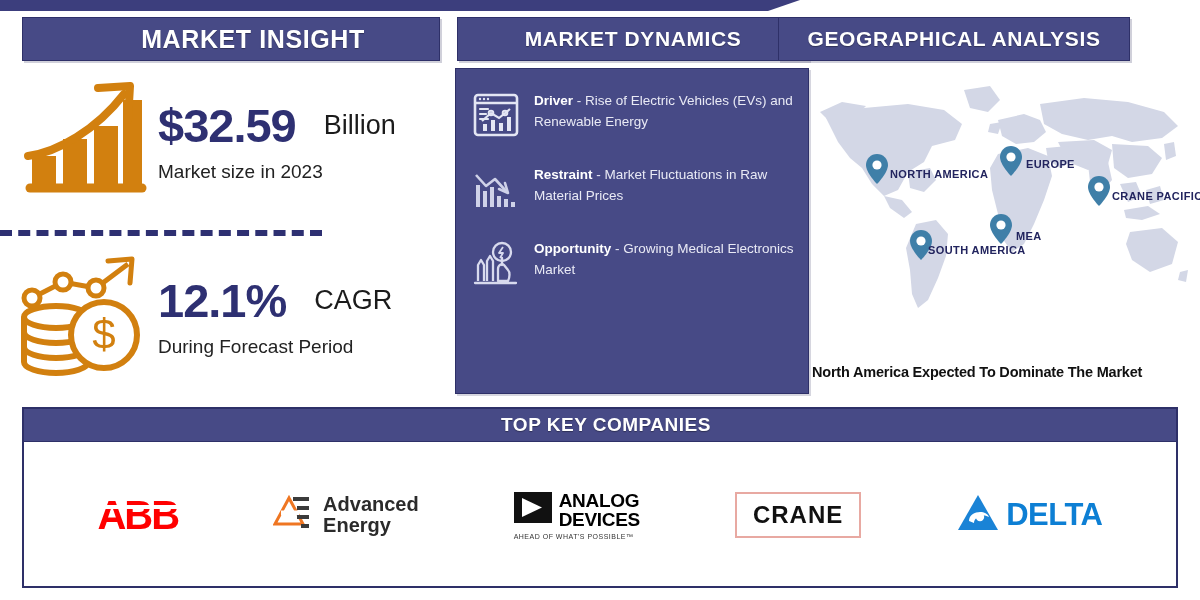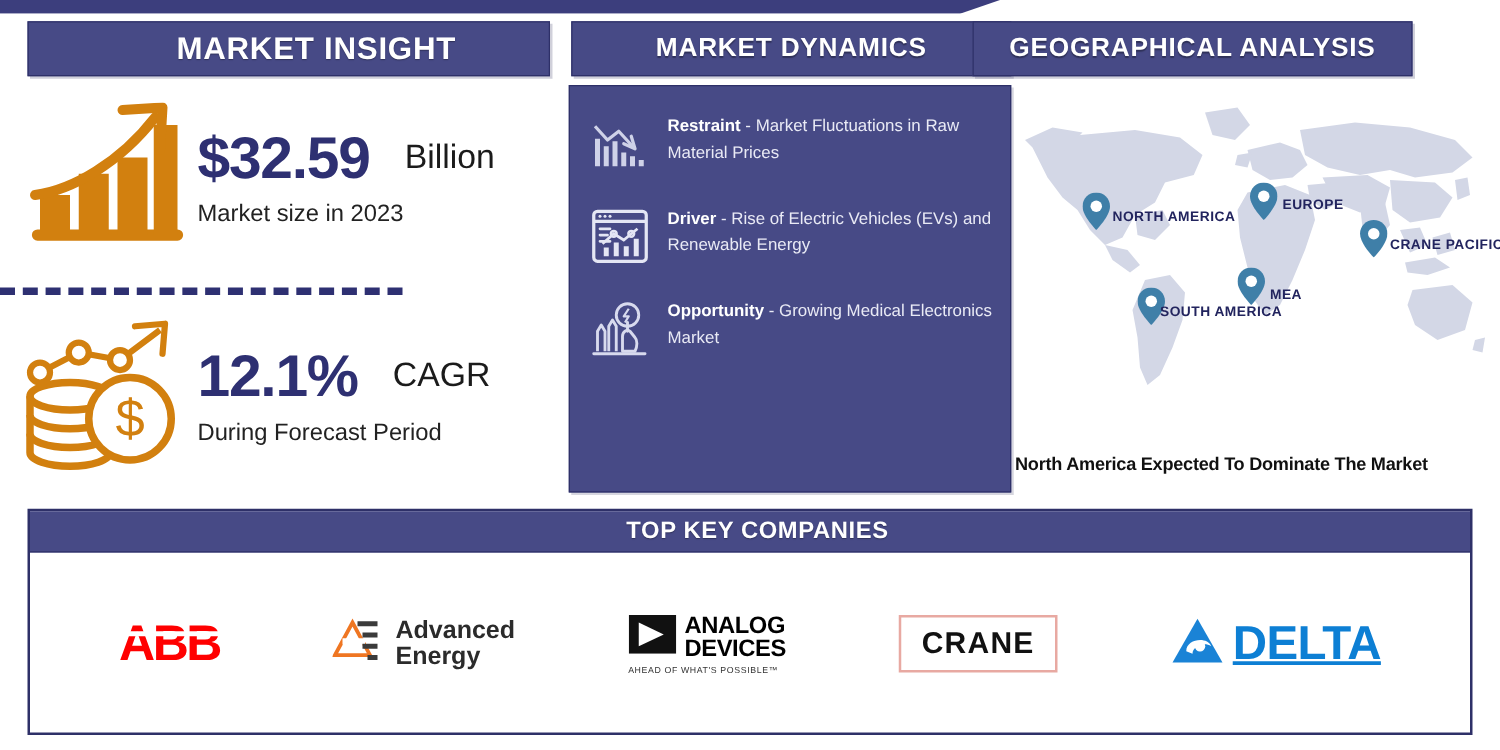--- a/index.html
+++ b/index.html
@@ -121,21 +121,21 @@
   
   .ad { display: flex; flex-direction: column; align-items: flex-start; }
   .ad-top { display: flex; align-items: center; gap: 7px; }
   .ad-name { font-size: 19px; font-weight: bold; color: #000; line-height: 1.0; letter-spacing: -.3px; }
   .ad-tag { font-size: 7px; color: #333; letter-spacing: .5px; margin-top: 4px; }
   
   .crane { border: 2px solid #e8a9a2; padding: 7px 16px; }
   .crane span { font-size: 24px; font-weight: bold; color: #111; letter-spacing: 1px; }
   
   .delta { display: flex; align-items: center; gap: 6px; }
-  .delta-txt { font-size: 38px; font-weight: bold; color: #0d7fd4; letter-spacing: -.5px; text-decoration: underline; }
+  .delta-txt { font-size: 31px; font-weight: bold; color: #0d7fd4; letter-spacing: -.5px; }
 </style>
 </head>
 <body>
 
 <div class="canvas">
 
   <div class="top-banner"></div>
 
   <div class="hdr" id="hdr-insight">
     <span>MARKET INSIGHT</span>
@@ -195,55 +195,55 @@
 
   <div class="hdr" id="hdr-dynamics">
     <span>MARKET DYNAMICS</span>
   </div>
 
   <div class="dyn-box">
 
     <div class="dyn-item">
       <div class="dyn-ico">
         <svg width="48" height="48" viewBox="0 0 48 48">
-          <path d="M4 10 L14 21 L23 14 L34 26" stroke="#cfd2e8" stroke-width="2.6" fill="none" stroke-linejoin="round"></path>
-          <path d="M27 24 L36 28 L33 18" stroke="#cfd2e8" stroke-width="2.6" fill="none" stroke-linejoin="round" stroke-linecap="round"></path>
-          <rect x="4" y="20" width="4" height="22" fill="#cfd2e8"></rect>
-          <rect x="11" y="26" width="4" height="16" fill="#cfd2e8"></rect>
-          <rect x="18" y="22" width="4" height="20" fill="#cfd2e8"></rect>
-          <rect x="25" y="31" width="4" height="11" fill="#cfd2e8"></rect>
-          <rect x="32" y="34" width="4" height="8" fill="#cfd2e8"></rect>
-          <rect x="39" y="37" width="4" height="5" fill="#cfd2e8"></rect>
-        </svg>
-      </div>
-      <div class="dyn-txt">
-        <b>Restraint</b><span> - </span><span>Market Fluctuations in Raw Material Prices</span>
-      </div>
-    </div>
-
-    <div class="dyn-item">
-      <div class="dyn-ico">
-        <svg width="48" height="48" viewBox="0 0 48 48">
           <rect x="3" y="4" width="42" height="40" rx="3" fill="none" stroke="#e4e6f4" stroke-width="2.6"></rect>
           <path d="M3 12 H45" stroke="#e4e6f4" stroke-width="2.6"></path>
           <circle cx="8" cy="8" r="1.2" fill="#e4e6f4"></circle>
             <circle cx="12" cy="8" r="1.2" fill="#e4e6f4"></circle>
             <circle cx="16" cy="8" r="1.2" fill="#e4e6f4"></circle>
           <path d="M8 18 H16 M8 23 H14 M8 28 H16" stroke="#e4e6f4" stroke-width="2.2" stroke-linecap="round"></path>
           <path d="M10 30 L19 22 L27 27 L38 18" stroke="#e4e6f4" stroke-width="2.2" fill="none"></path>
           <circle cx="19" cy="22" r="2.3" fill="none" stroke="#e4e6f4" stroke-width="2"></circle>
           <circle cx="33" cy="22" r="2.3" fill="none" stroke="#e4e6f4" stroke-width="2"></circle>
           <rect x="11" y="33" width="4" height="7" fill="#e4e6f4"></rect>
           <rect x="19" y="29" width="4" height="11" fill="#e4e6f4"></rect>
           <rect x="27" y="32" width="4" height="8" fill="#e4e6f4"></rect>
           <rect x="35" y="26" width="4" height="14" fill="#e4e6f4"></rect>
         </svg>
       </div>
       <div class="dyn-txt">
         <b>Driver</b><span> - </span><span>Rise of Electric Vehicles (EVs) and Renewable Energy</span>
+      </div>
+    </div>
+
+    <div class="dyn-item">
+      <div class="dyn-ico">
+        <svg width="48" height="48" viewBox="0 0 48 48">
+          <path d="M4 10 L14 21 L23 14 L34 26" stroke="#cfd2e8" stroke-width="2.6" fill="none" stroke-linejoin="round"></path>
+          <path d="M27 24 L36 28 L33 18" stroke="#cfd2e8" stroke-width="2.6" fill="none" stroke-linejoin="round" stroke-linecap="round"></path>
+          <rect x="4" y="20" width="4" height="22" fill="#cfd2e8"></rect>
+          <rect x="11" y="26" width="4" height="16" fill="#cfd2e8"></rect>
+          <rect x="18" y="22" width="4" height="20" fill="#cfd2e8"></rect>
+          <rect x="25" y="31" width="4" height="11" fill="#cfd2e8"></rect>
+          <rect x="32" y="34" width="4" height="8" fill="#cfd2e8"></rect>
+          <rect x="39" y="37" width="4" height="5" fill="#cfd2e8"></rect>
+        </svg>
+      </div>
+      <div class="dyn-txt">
+        <b>Restraint</b><span> - </span><span>Market Fluctuations in Raw Material Prices</span>
       </div>
     </div>
 
     <div class="dyn-item">
       <div class="dyn-ico">
         <svg width="48" height="48" viewBox="0 0 48 48">
           <circle cx="30" cy="13" r="9" fill="none" stroke="#d8daee" stroke-width="2.3"></circle>
           <path d="M31 8 L27 14 H31 L28 19" stroke="#d8daee" stroke-width="1.8" fill="none" stroke-linejoin="round"></path>
           <path d="M6 42 V26 L9 21 L12 26 V42" fill="none" stroke="#d8daee" stroke-width="2.3" stroke-linejoin="round"></path>
           <path d="M15 42 V22 L18 17 L21 22 V42" fill="none" stroke="#d8daee" stroke-width="2.3" stroke-linejoin="round"></path>

